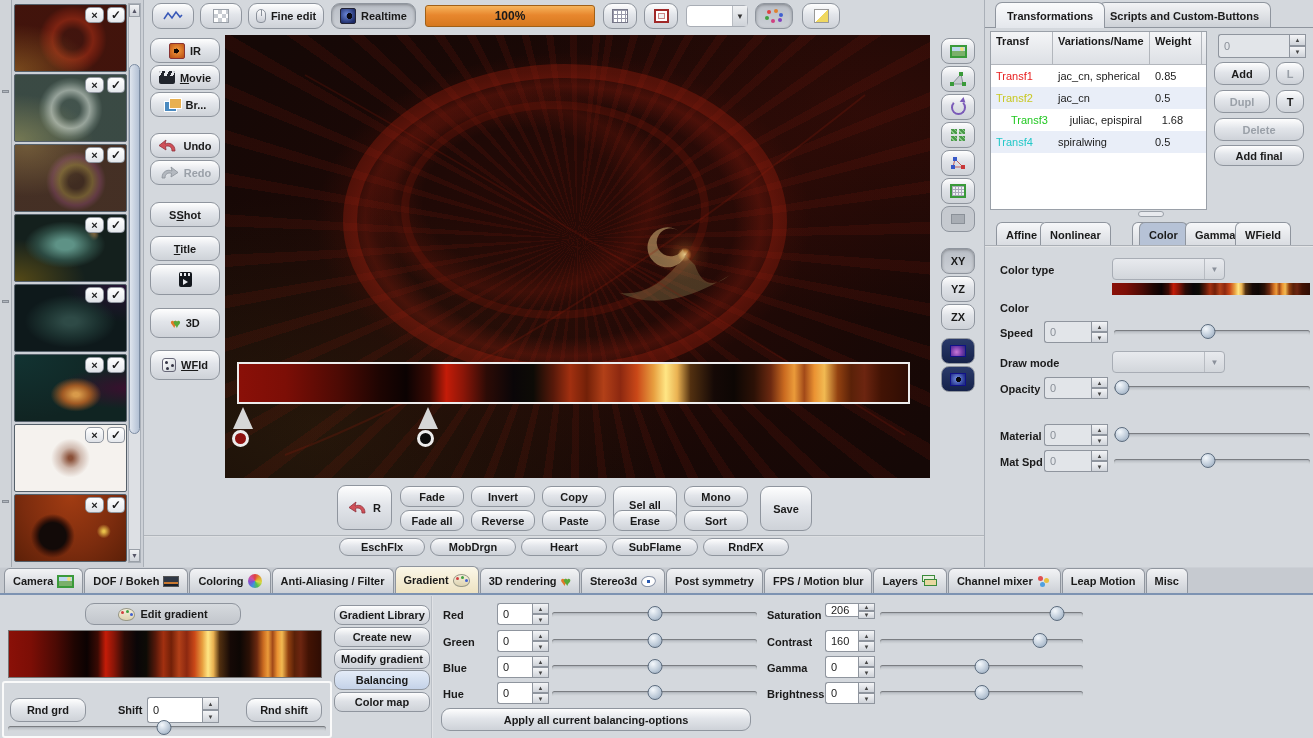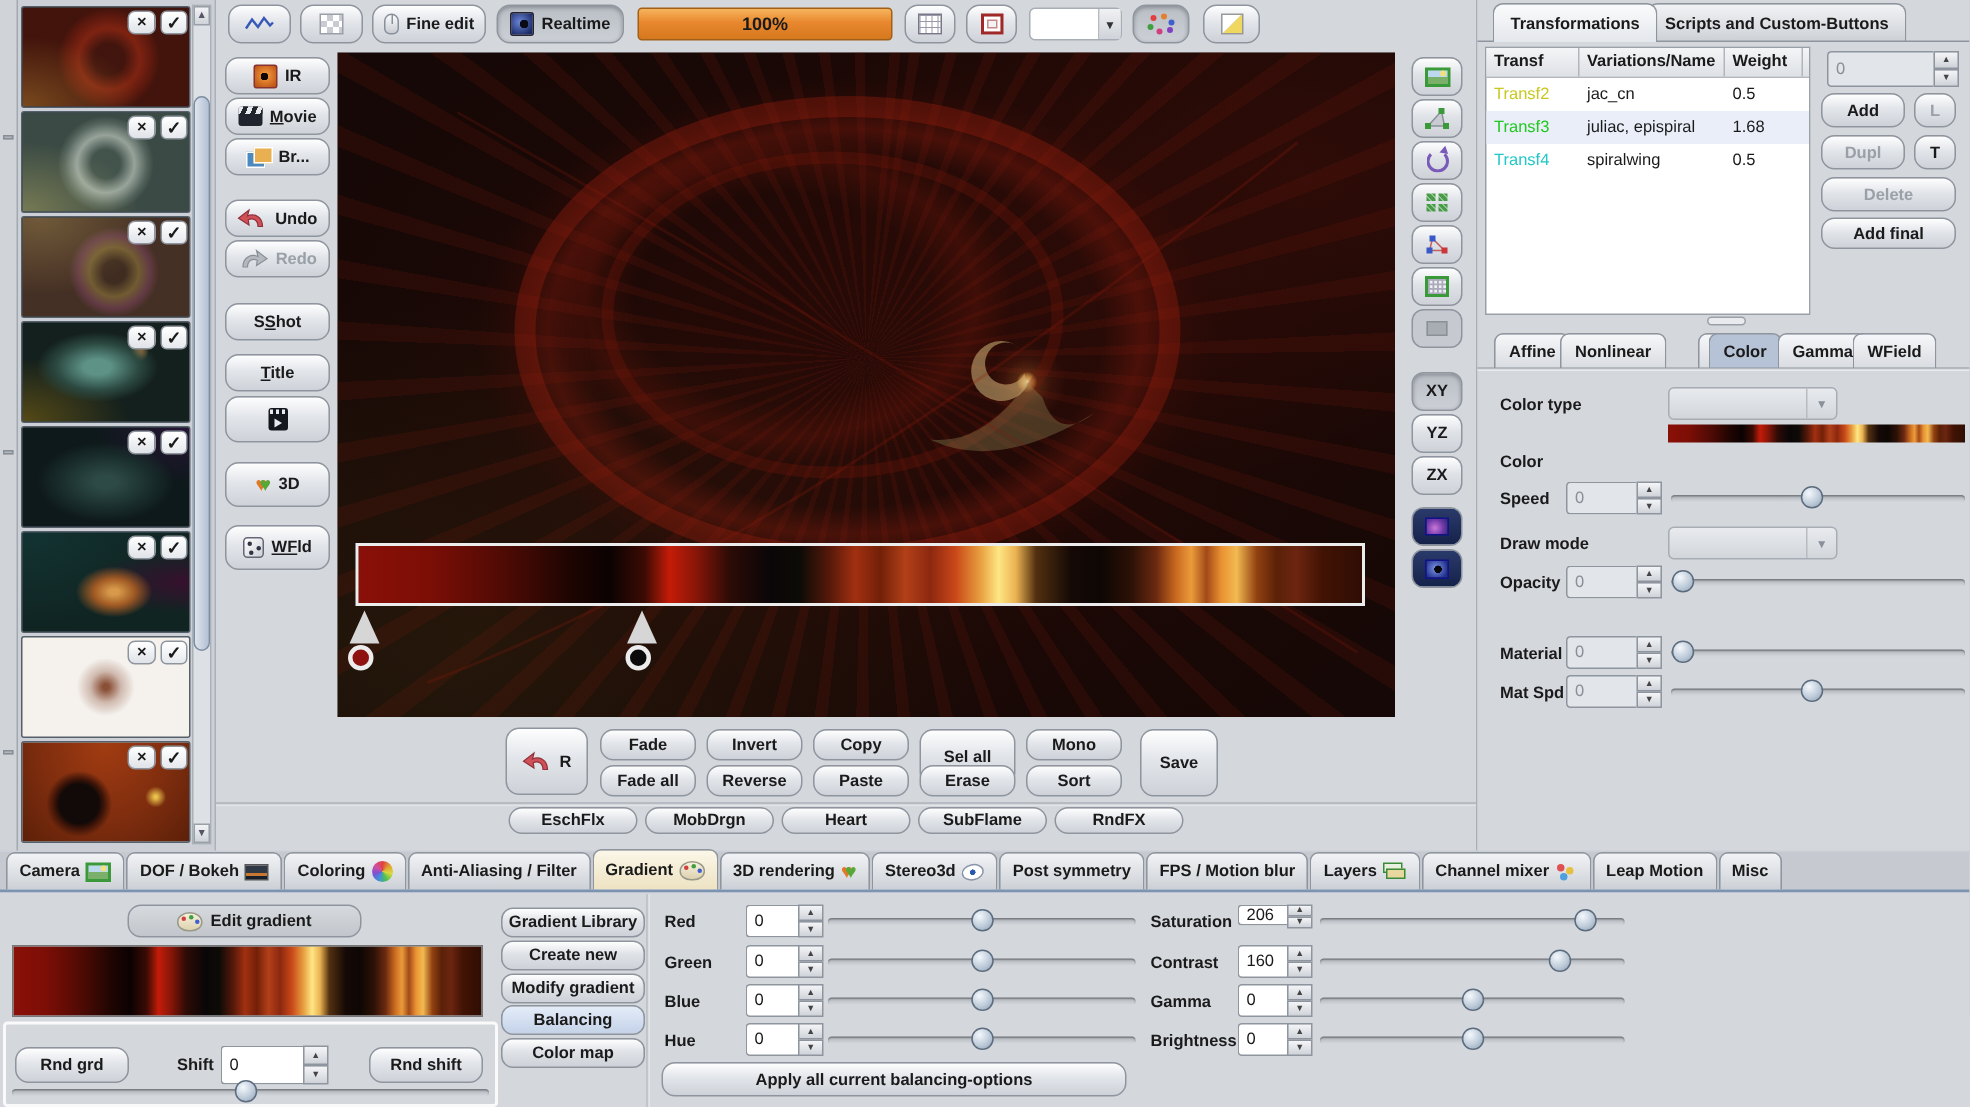--- a/index.html
+++ b/index.html
@@ -185,21 +185,21 @@
   .i-palette i { position:absolute; width:3px; height:3px; border-radius:50%; }
   .i-arrow-undo { width:20px; height:15px; }
 
   
   #right { left:985px; top:0; width:328px; height:567px; background:#d4d8dd; }
   #rtab-line { left:985px; top:27px; width:328px; height:1px; background:#8f959e; }
   #ttable { left:990px; top:31px; width:217px; height:179px; background:#fff; border:1px solid #9aa0a8; }
   .trow { display:flex; height:22px; align-items:center; }
   .trow div { padding-left:5px; overflow:hidden; white-space:nowrap; }
   .tc1 { width:62px; } .tc2 { width:97px; } .tc3 { width:52px; }
-  #thead { display:flex; height:20px; background:linear-gradient(#f4f5f7,#dde0e5); border-bottom:1px solid #b2b6bc; font-weight:bold; }
+  #thead { display:flex; height:33px; background:linear-gradient(#f4f5f7,#dde0e5); border-bottom:1px solid #b2b6bc; font-weight:bold; }
   #thead div { border-right:1px solid #b2b6bc; padding:3px 0 0 5px; }
   .trow:nth-child(odd) { background:#e9eef8; }
 
   #subtab-line { left:985px; top:245px; width:328px; height:2px; background:linear-gradient(#8f959e,#fff); }
   .stab { position:absolute; top:222px; height:24px; display:flex; align-items:center; padding:0 9px;
           border:1px solid #8f959e; border-bottom:none; border-radius:6px 6px 0 0;
           background:linear-gradient(#f6f7f9,#d8dbe0); font-weight:bold; }
   .stab.active { background:#b6c2d6; }
 
   
@@ -493,26 +493,31 @@
   </div>
 <div class="abs" id="rtab-line"></div>
 
 <div class="abs" id="ttable">
   <div id="thead">
     <div class="tc1">Transf</div>
     <div class="tc2">Variations/Name</div>
     <div class="tc3">Weight</div>
   </div>
   <div class="trow">
+    <div class="tc1" style="color: rgb(232, 32, 32);">Transf1</div>
+    <div class="tc2">jac_cn, spherical</div>
+    <div class="tc3">0.85</div>
+  </div>
+  <div class="trow">
     <div class="tc1" style="color: rgb(200, 200, 34);">Transf2</div>
     <div class="tc2">jac_cn</div>
     <div class="tc3">0.5</div>
   </div>
   <div class="trow">
-    <div class="tc1" style="color: rgb(34, 200, 34);">Transf3</div>
+    <div class="tc1" style="color: rgb(34, 200, 34); margin-left: 15px;">Transf3</div>
     <div class="tc2">juliac, epispiral</div>
     <div class="tc3">1.68</div>
   </div>
   <div class="trow">
     <div class="tc1" style="color: rgb(34, 200, 200);">Transf4</div>
     <div class="tc2">spiralwing</div>
     <div class="tc3">0.5</div>
   </div>
 </div>
 

